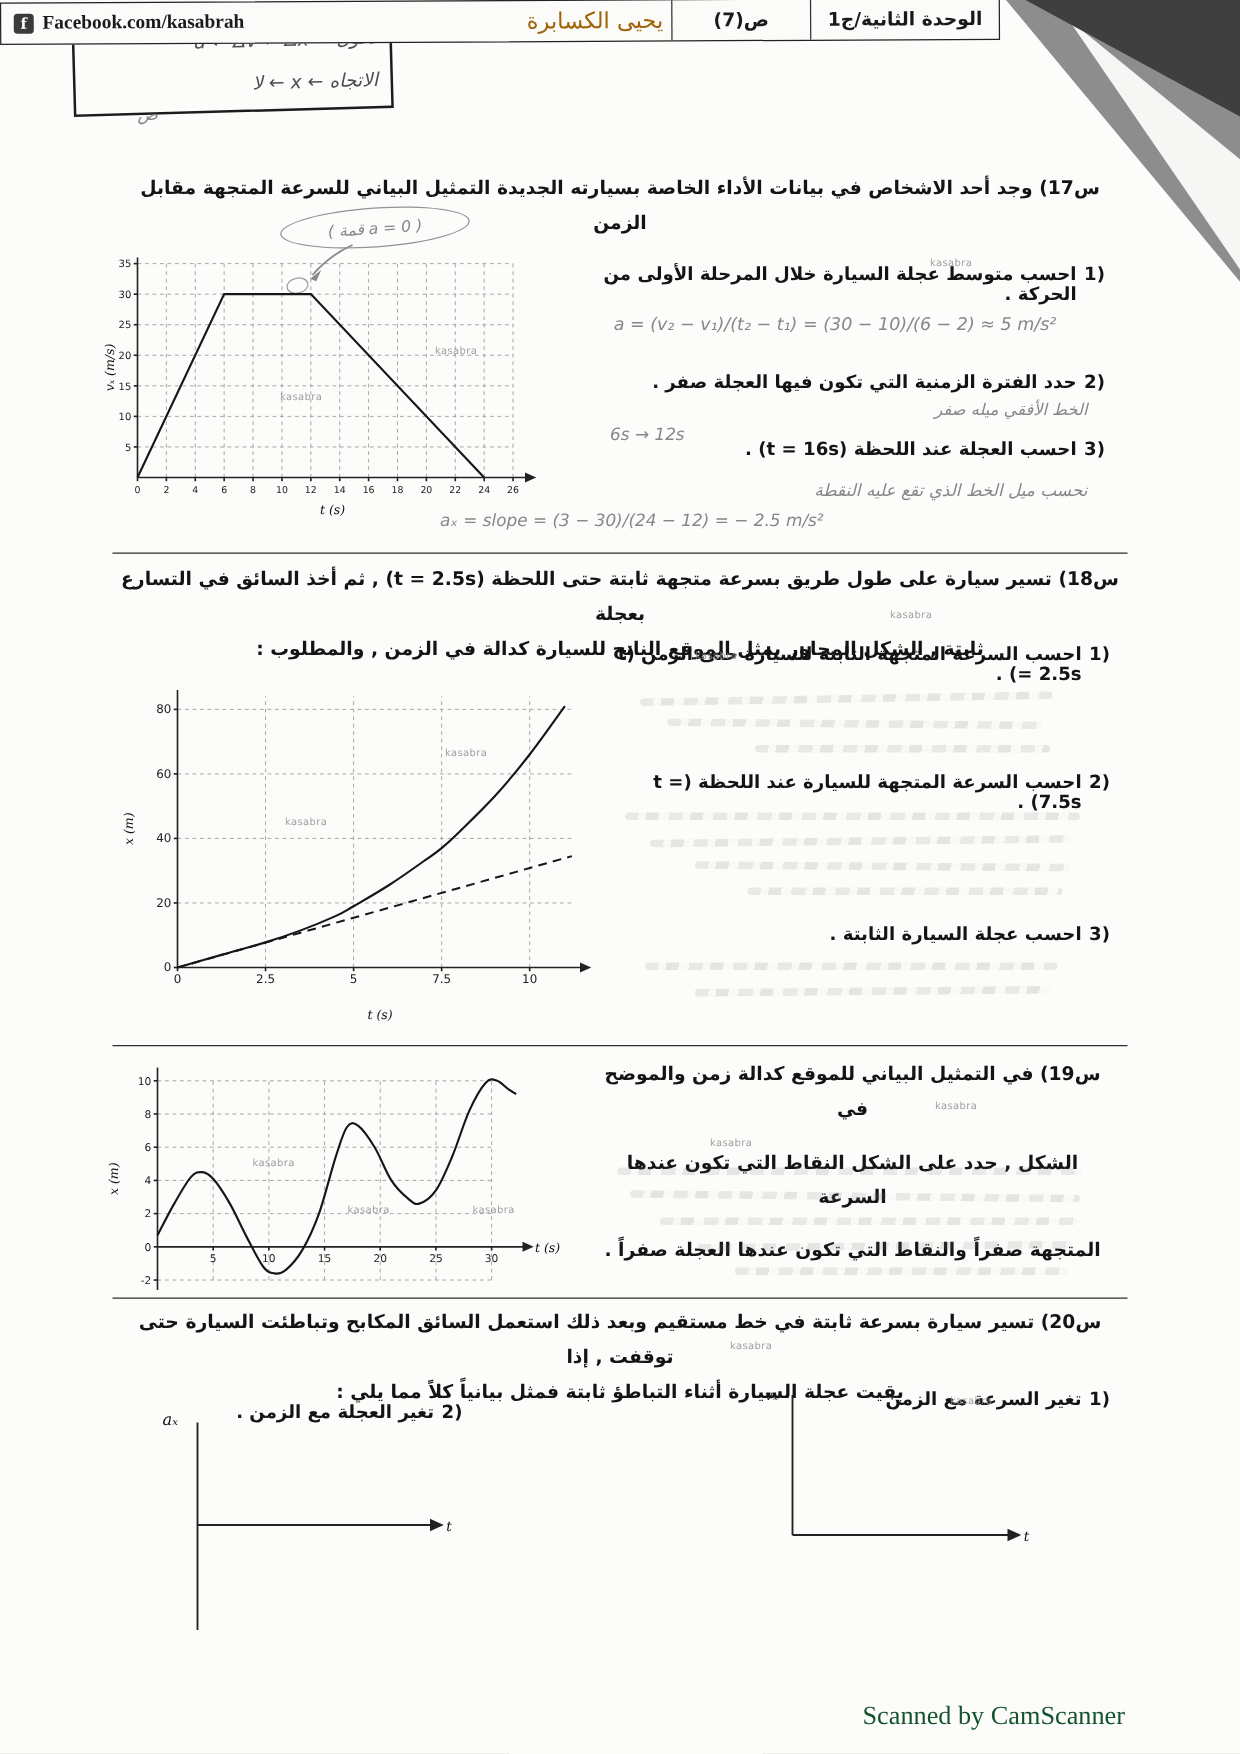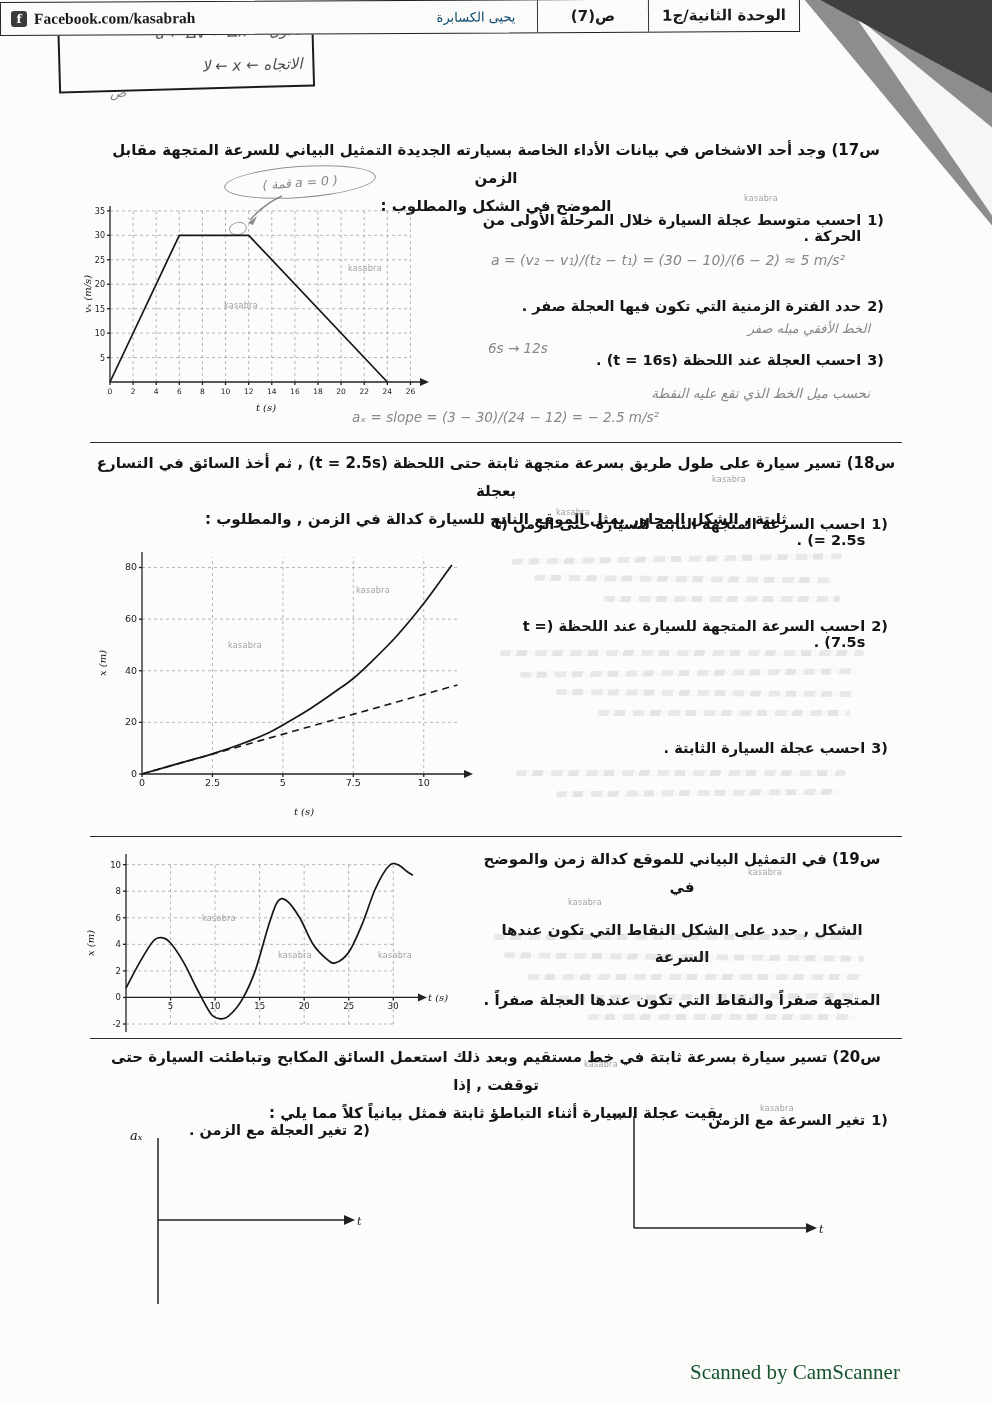--- a/index.html
+++ b/index.html
@@ -19,42 +19,42 @@
   .hw-box-line{color:#4e4e4e;font-style:italic;font-size:15px;direction:rtl;white-space:nowrap;}
   .corner-letter{left:110px;top:84px;font-size:13px;}
 
   
   .hdr{left:104px;top:93px;width:800px;height:34px;border:1.4px solid #222;display:flex;direction:rtl;
        align-items:stretch;transform:rotate(-0.3deg);background:#fbfbf9;box-sizing:border-box;}
   .hdr-cell{display:flex;align-items:center;justify-content:center;font-weight:700;font-size:15px;}
   .hdr-cell.unit{width:150px;border-left:1.2px solid #333;}
   .hdr-cell.page-no{width:110px;border-left:1.2px solid #333;}
   .hdr-cell.dua{width:172px;}
-  .hdr-cell.author{width:122px;font-weight:400;font-size:13px;color:#0c4a6e;}
+  .hdr-cell.author{width:122px;font-weight:400;font-size:18px;color:#a16207;}
   .hdr-cell.fb{flex:1;direction:ltr;justify-content:flex-start;gap:7px;padding:0 10px;
                font-family:"Liberation Serif","DejaVu Serif",serif;font-size:15.5px;}
   .fb-icon{width:16px;height:16px;background:#3a3a3a;color:#fff;border-radius:3px;display:flex;
            align-items:center;justify-content:center;font-family:"DejaVu Serif",serif;font-weight:700;font-size:12px;}
 
   
   .q{direction:rtl;text-align:center;font-weight:700;font-size:15px;color:#141414;line-height:1.85;}
   .q-item{display:flex;direction:rtl;gap:6px;font-weight:700;font-size:14.5px;color:#141414;}
   .q-num{direction:ltr;unicode-bidi:isolate;}
   .q19-line{margin-bottom:15px;}
 
   
   .hw{position:absolute;color:#878787;font-style:italic;font-size:13.5px;}
   .hw-ar{direction:rtl;}
   .annot-ellipse{left:224px;top:166px;width:150px;height:30px;border:1.6px solid #929292;border-radius:50%;
                  display:flex;align-items:center;justify-content:center;font-size:12.5px;transform:rotate(-4deg);direction:rtl;}
   .peak-mark{left:229px;top:222px;width:16px;height:11px;border:1.6px solid #9c9c9c;border-radius:50%;transform:rotate(-12deg);}
 
   .rule{position:absolute;border-top:1.7px solid #2d2d2d;height:0;}
 
-  .wm{position:absolute;font-size:8px;color:#8f8f8f;opacity:.85;letter-spacing:.3px;}
+  .wm{position:absolute;font-size:8px;color:#8f8f8f;opacity:.85;letter-spacing:.3px;margin-top:12px;}
   .scrib{position:absolute;height:6px;border-radius:3px;opacity:.55;
          background:repeating-linear-gradient(100deg,rgba(110,110,110,.25) 0 11px,rgba(110,110,110,.05) 11px 17px,
                     rgba(110,110,110,.3) 17px 27px,rgba(110,110,110,.04) 27px 35px);}
 
   
   .chart{overflow:visible;}
   .chart .grid{stroke:#9a9a9a;stroke-width:.7;stroke-dasharray:3 3;}
   .chart .axis{stroke:#222;stroke-width:1.3;fill:none;}
   .chart .series{stroke:#161616;stroke-width:1.7;fill:none;}
   .chart .dashed{stroke-dasharray:7 5;stroke-width:1.6;}
@@ -90,21 +90,20 @@
     <div class="hdr-cell fb">
       <span class="fb-icon">
           <span>f</span>
         </span>
       <span>Facebook.com/kasabrah</span>
     </div>
   </div>
 
   <div class="q abs" style="left:108px;top:137px;width:776px;">
     <div>س17) وجد أحد الاشخاص في بيانات الأداء الخاصة بسيارته الجديدة التمثيل البياني للسرعة المتجهة مقابل الزمن</div>
-    <div>الموضح في الشكل والمطلوب :</div>
   </div>
 
   <div class="hw annot-ellipse">
     <span>( a = 0 قمة )</span>
   </div>
   <svg class="abs" style="left:236px;top:192px;" width="56" height="40">
     <path d="M46,4 Q28,12 14,28" class="hwline" fill="none"></path>
     <polygon points="12,31 21,24 17,33" fill="#8a8a8a"></polygon>
   </svg>
   <div class="abs peak-mark"></div>

